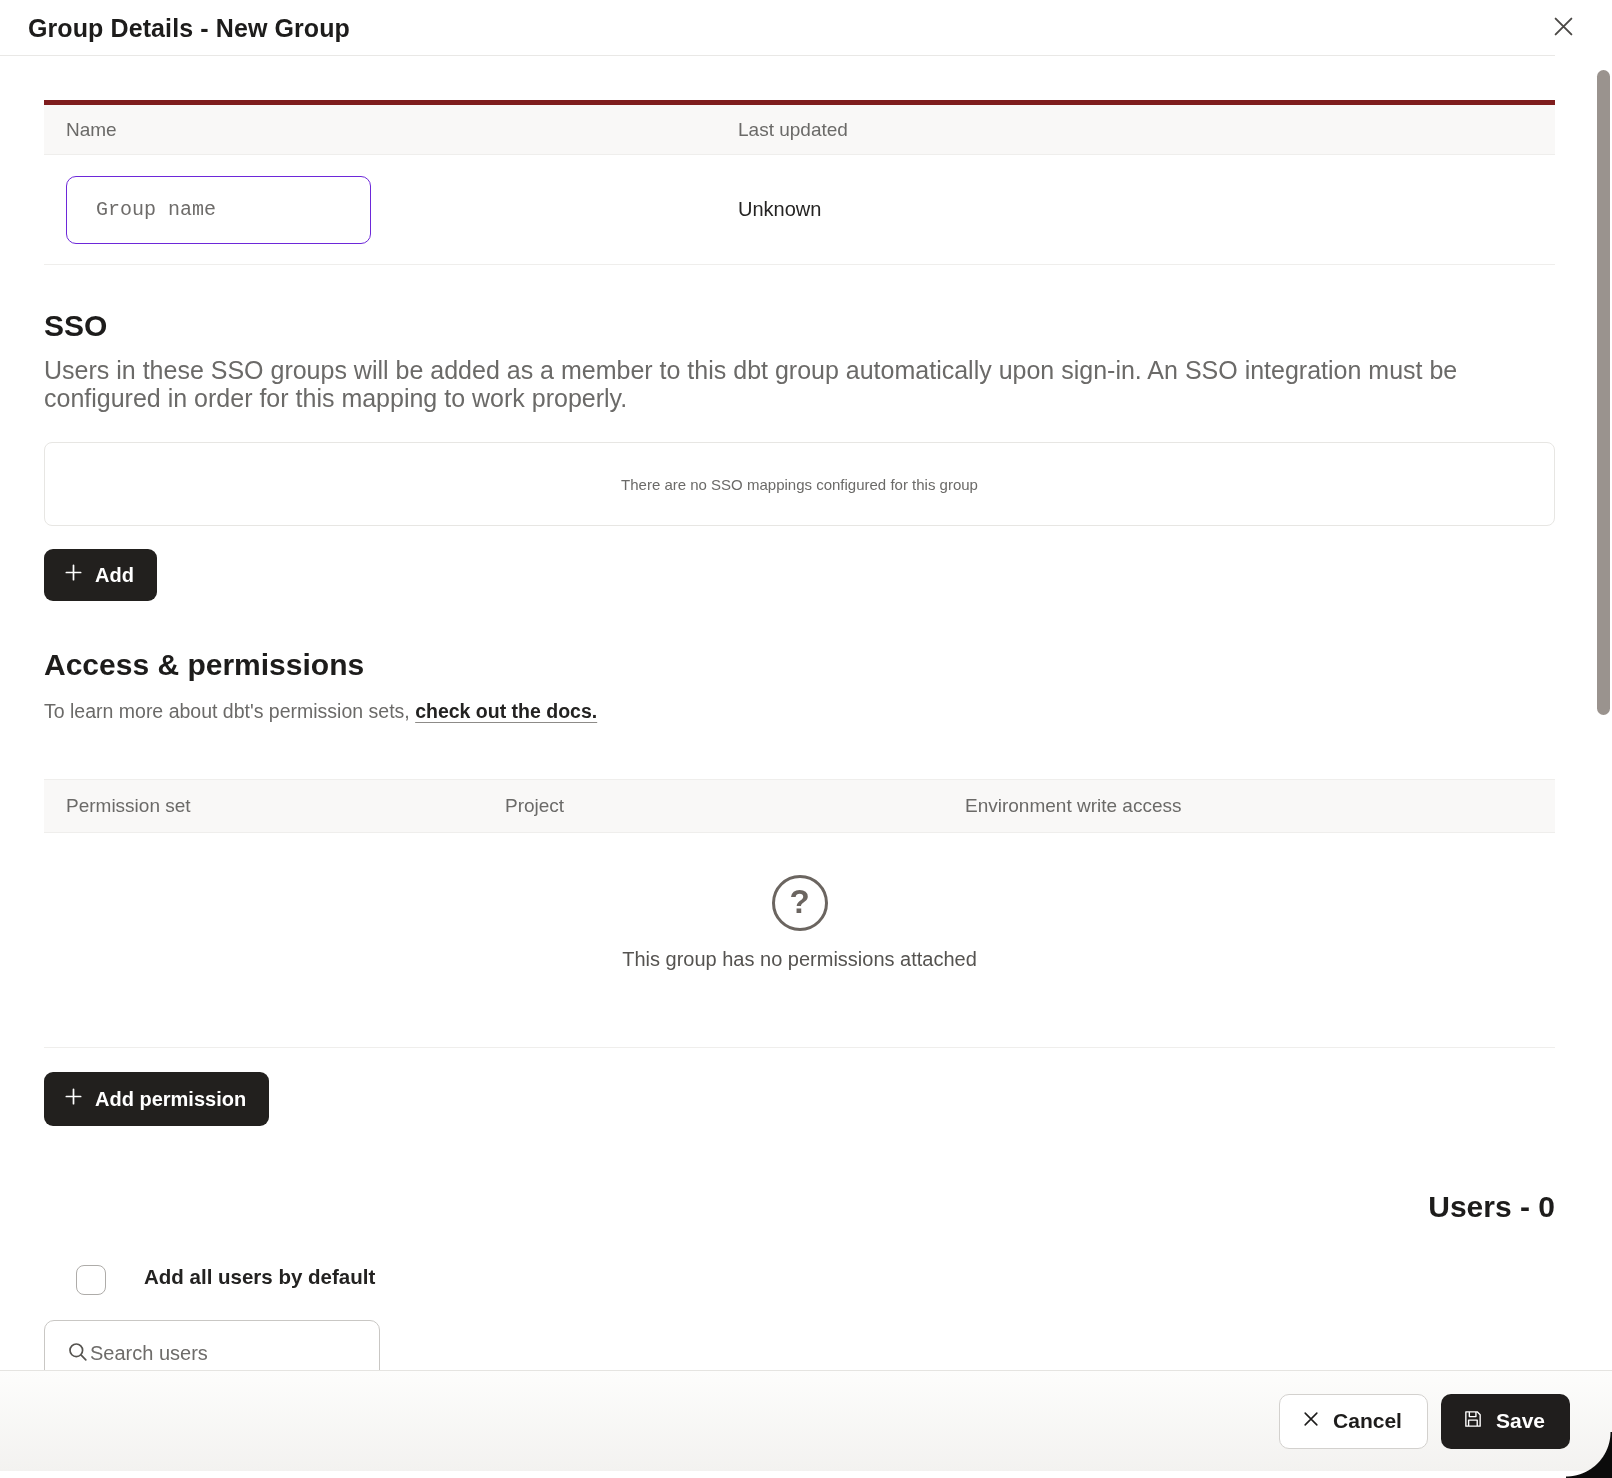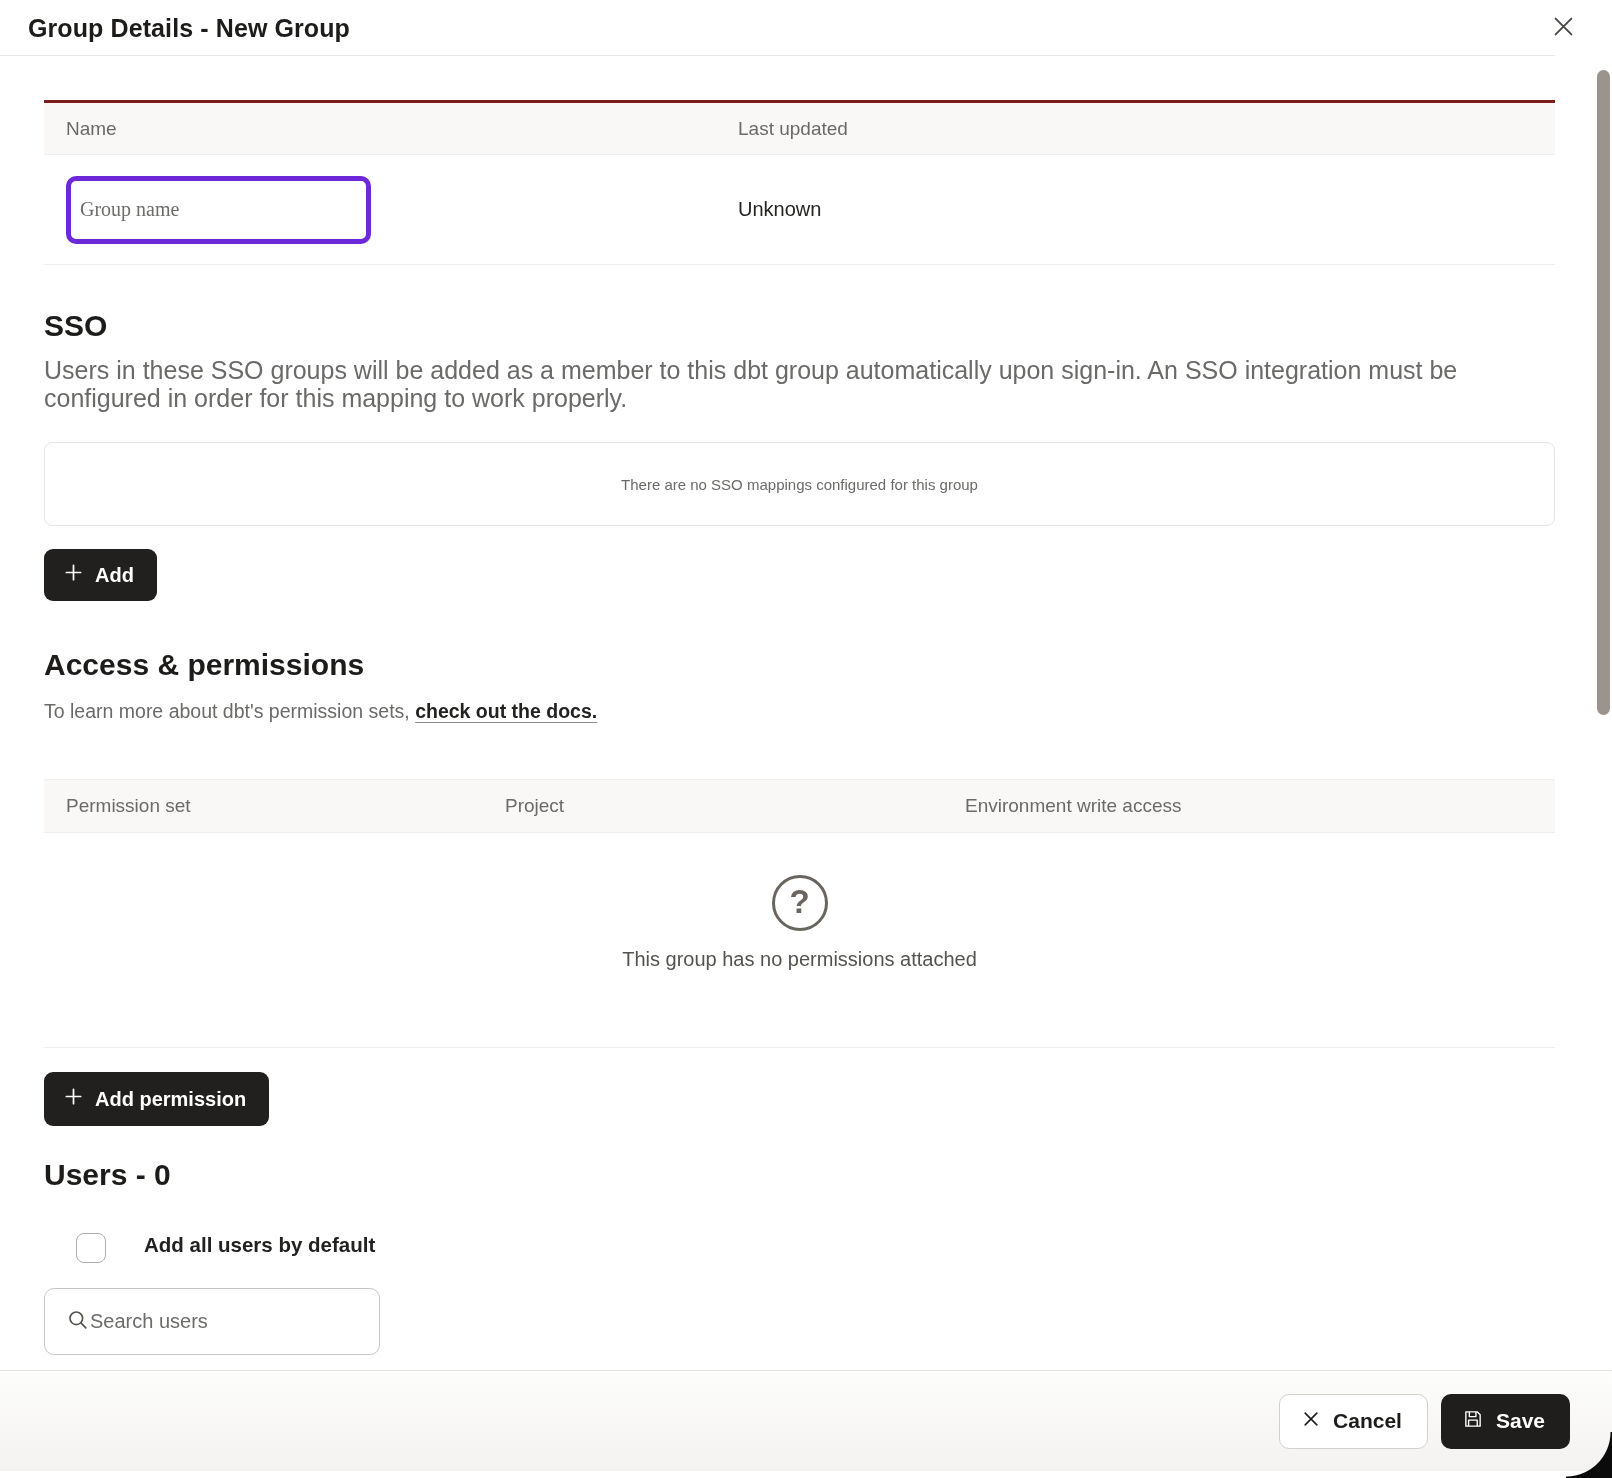--- a/index.html
+++ b/index.html
@@ -45,40 +45,40 @@
   
   .name-table-head, .name-table-row {
     display: grid;
     grid-template-columns: 672px 1fr;
     align-items: center;
   }
   .name-table-head {
     margin-top: 28px;
     height: 55px;
     background: #f9f8f7;
-    border-top: 3px solid #7f1d1d;
+    border-top: 5px solid #7f1d1d;
     border-bottom: 1px solid #efeeec;
     color: #6b6a68;
     font-size: 19px;
     font-weight: 500;
   }
   .th-cell, .td-cell { padding-left: 22px; }
   .name-table-row {
     height: 110px;
     border-bottom: 1px solid #efeeec;
   }
   .group-name-input {
     margin-left: 22px;
     width: 305px; height: 68px;
-    border: 5px solid #6d28d9;
+    border: 1px solid #6d28d9;
     border-radius: 10px;
-    font-family: Liberation Serif, serif;
+    font-family: Liberation Mono, monospace;
     font-size: 20px;
     color: #1d1c1b;
-    padding: 0 9px;
+    padding: 0 29px;
     outline: none;
   }
   .group-name-input::placeholder { color: #6e6c6a; opacity: 1; }
   .last-updated-value { font-size: 20px; color: #252423; padding-left: 22px; }
 
   
   .section-heading { font-size: 30px; font-weight: 700; color: #1d1c1b; }
   .sso-heading { margin-top: 44px; }
   .section-desc {
     margin-top: 13px;
@@ -157,21 +157,21 @@
     display: flex; align-items: center; justify-content: center;
     font-size: 33px;
     font-weight: 600;
     color: #6b6560;
     line-height: 1;
     padding-bottom: 3px;
   }
   .perm-empty-text { margin-top: 17px; font-size: 20px; color: #555350; }
 
   
-  .users-heading { margin-top: 32px; }
+  .users-heading { margin-top: 64px; text-align: right; }
   .add-all-row {
     margin-top: 41px;
     display: flex;
     gap: 38px;
     padding-left: 32px;
   }
   .checkbox {
     width: 30px; height: 30px;
     border: 1.5px solid #aeacA9;
     border-radius: 8px;

